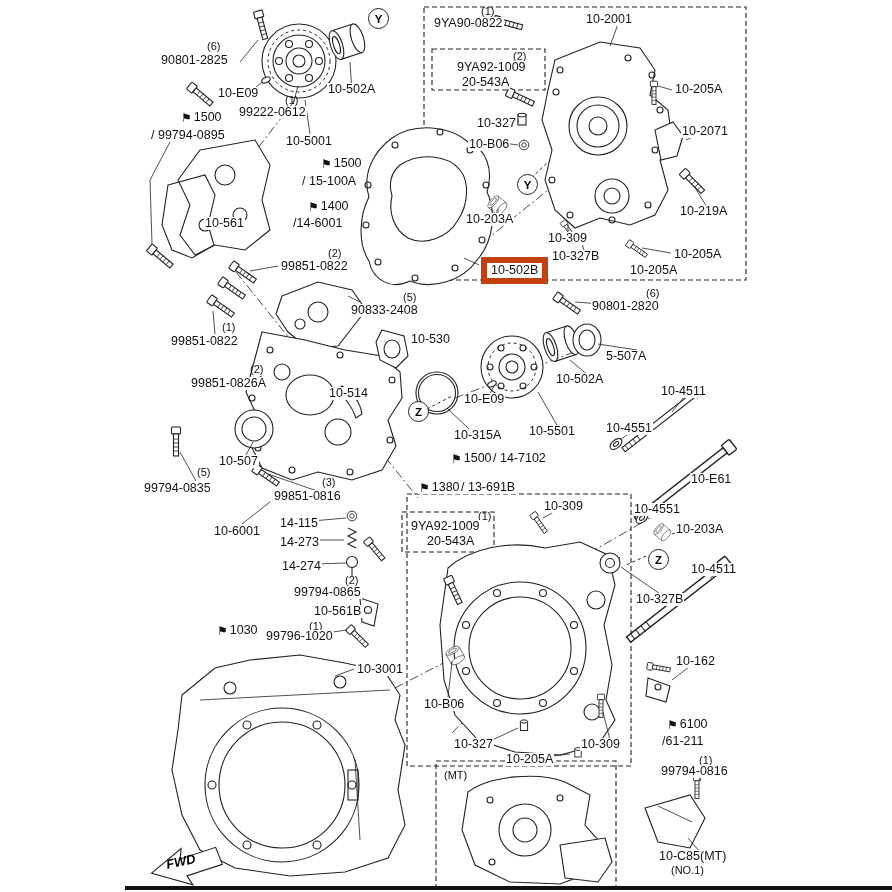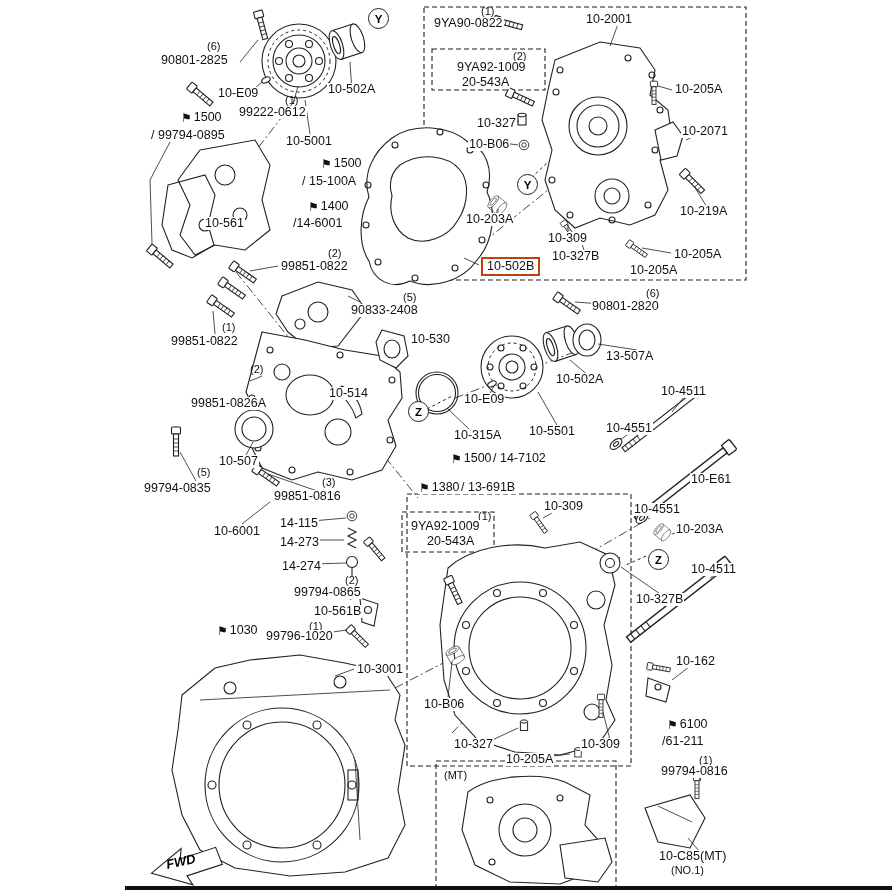--- a/index.html
+++ b/index.html
@@ -4,21 +4,21 @@
 <style>
   html,body{margin:0;padding:0;background:#fff}
   #stage{position:relative;width:892px;height:892px;background:#fff;
          font-family:"Liberation Sans",sans-serif;overflow:hidden}
   #drawing{position:absolute;left:0;top:0}
   #labels{position:absolute;left:0;top:0;width:892px;height:892px}
   .lbl{position:absolute;font-size:12.5px;color:#111;background:#fff;
        line-height:1.05;white-space:nowrap;padding:0 1px;display:flex;
        align-items:center;gap:2px;z-index:3}
   .lbl.qty{font-size:11px;background:transparent;z-index:2}
-  .lbl.highlight{border:2px solid #c2410c;padding:1px 4px;background:#fff;z-index:4}
+  .lbl.highlight{border:6px solid #c2410c;padding:1px 4px;background:#fff;z-index:4}
   .flag{font-size:12px;line-height:1}
   .refcircle{position:absolute;width:19px;height:19px;border:1.4px solid #222;
        border-radius:50%;font-size:11.5px;display:flex;align-items:center;
        justify-content:center;background:#fff;z-index:3;font-weight:bold}
   #fwd{position:absolute;left:166px;top:854px;font-size:13px;font-style:italic;
        font-weight:bold;transform:rotate(-12deg);z-index:3;background:transparent}
   
   .ol{fill:none;stroke:#222;stroke-width:1.1}
   .olw{fill:#fff;stroke:#222;stroke-width:1.1}
   .thin{stroke:#222;stroke-width:.8;fill:none}
@@ -565,26 +565,26 @@
       <span class="lbl qty" style="left: 221px; top: 322px;">
         <span>(1)</span>
       </span>
       <span class="lbl" style="left: 170px; top: 335px;">
         <span>99851-0822</span>
       </span>
       <span class="lbl" style="left: 410px; top: 333px;">
         <span>10-530</span>
       </span>
       <span class="lbl" style="left: 605px; top: 350px;">
-        <span>13-507A</span>
+        <span>5-507A</span>
       </span>
       <span class="lbl qty" style="left: 249px; top: 364px;">
         <span>(2)</span>
       </span>
-      <span class="lbl" style="left: 190px; top: 397px; justify-content: flex-end;">
+      <span class="lbl" style="left: 190px; top: 377px; justify-content: flex-end;">
         <span>99851-0826A</span>
       </span>
       <span class="lbl" style="left: 555px; top: 373px;">
         <span>10-502A</span>
       </span>
       <span class="lbl" style="left: 660px; top: 385px;">
         <span>10-4511</span>
       </span>
       <span class="lbl" style="left: 328px; top: 387px;">
         <span>10-514</span>

